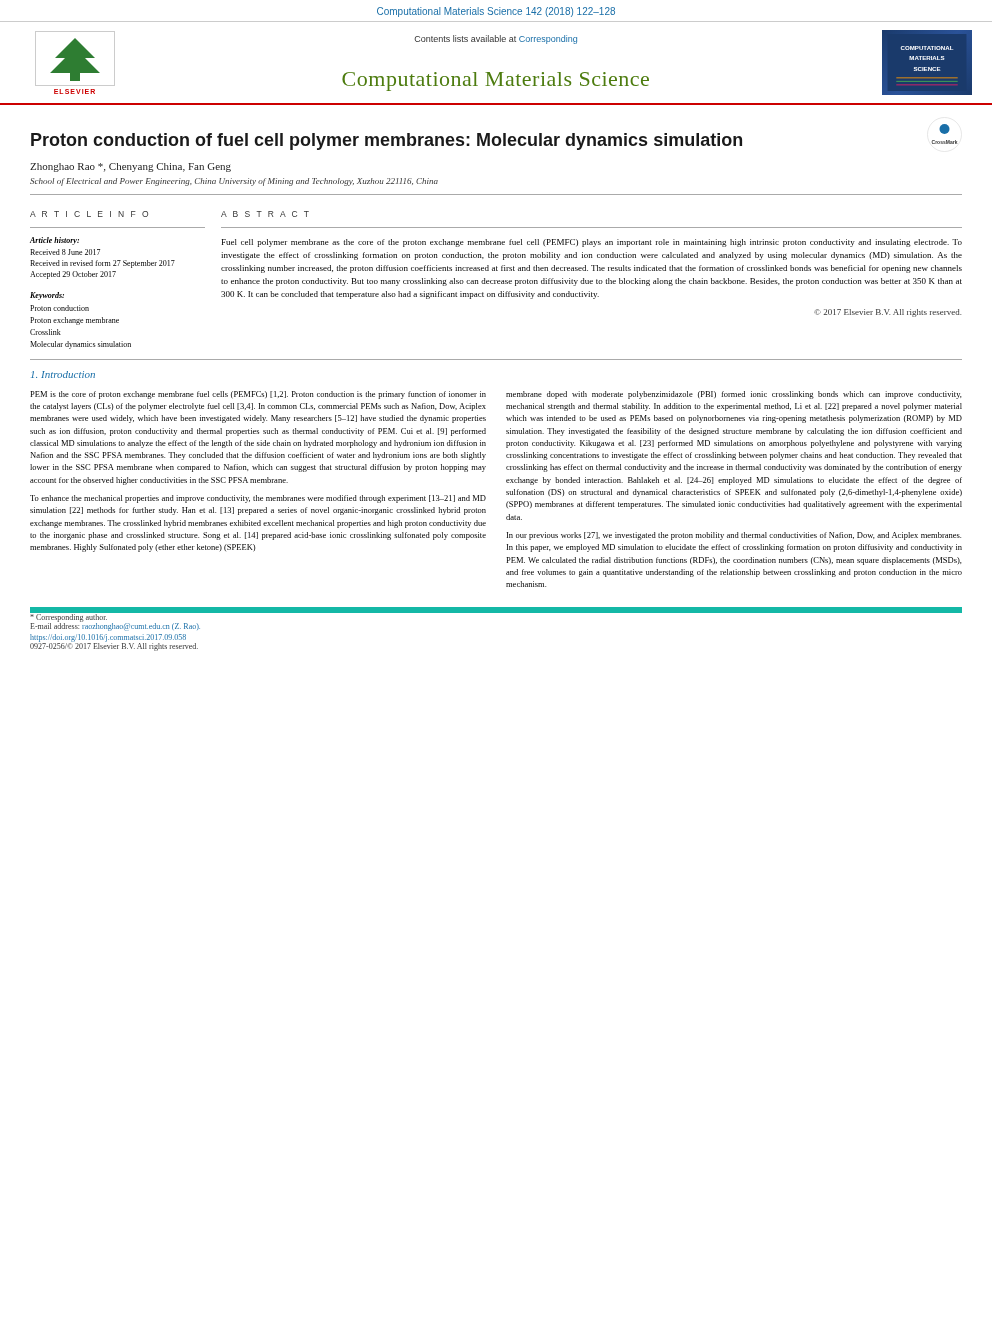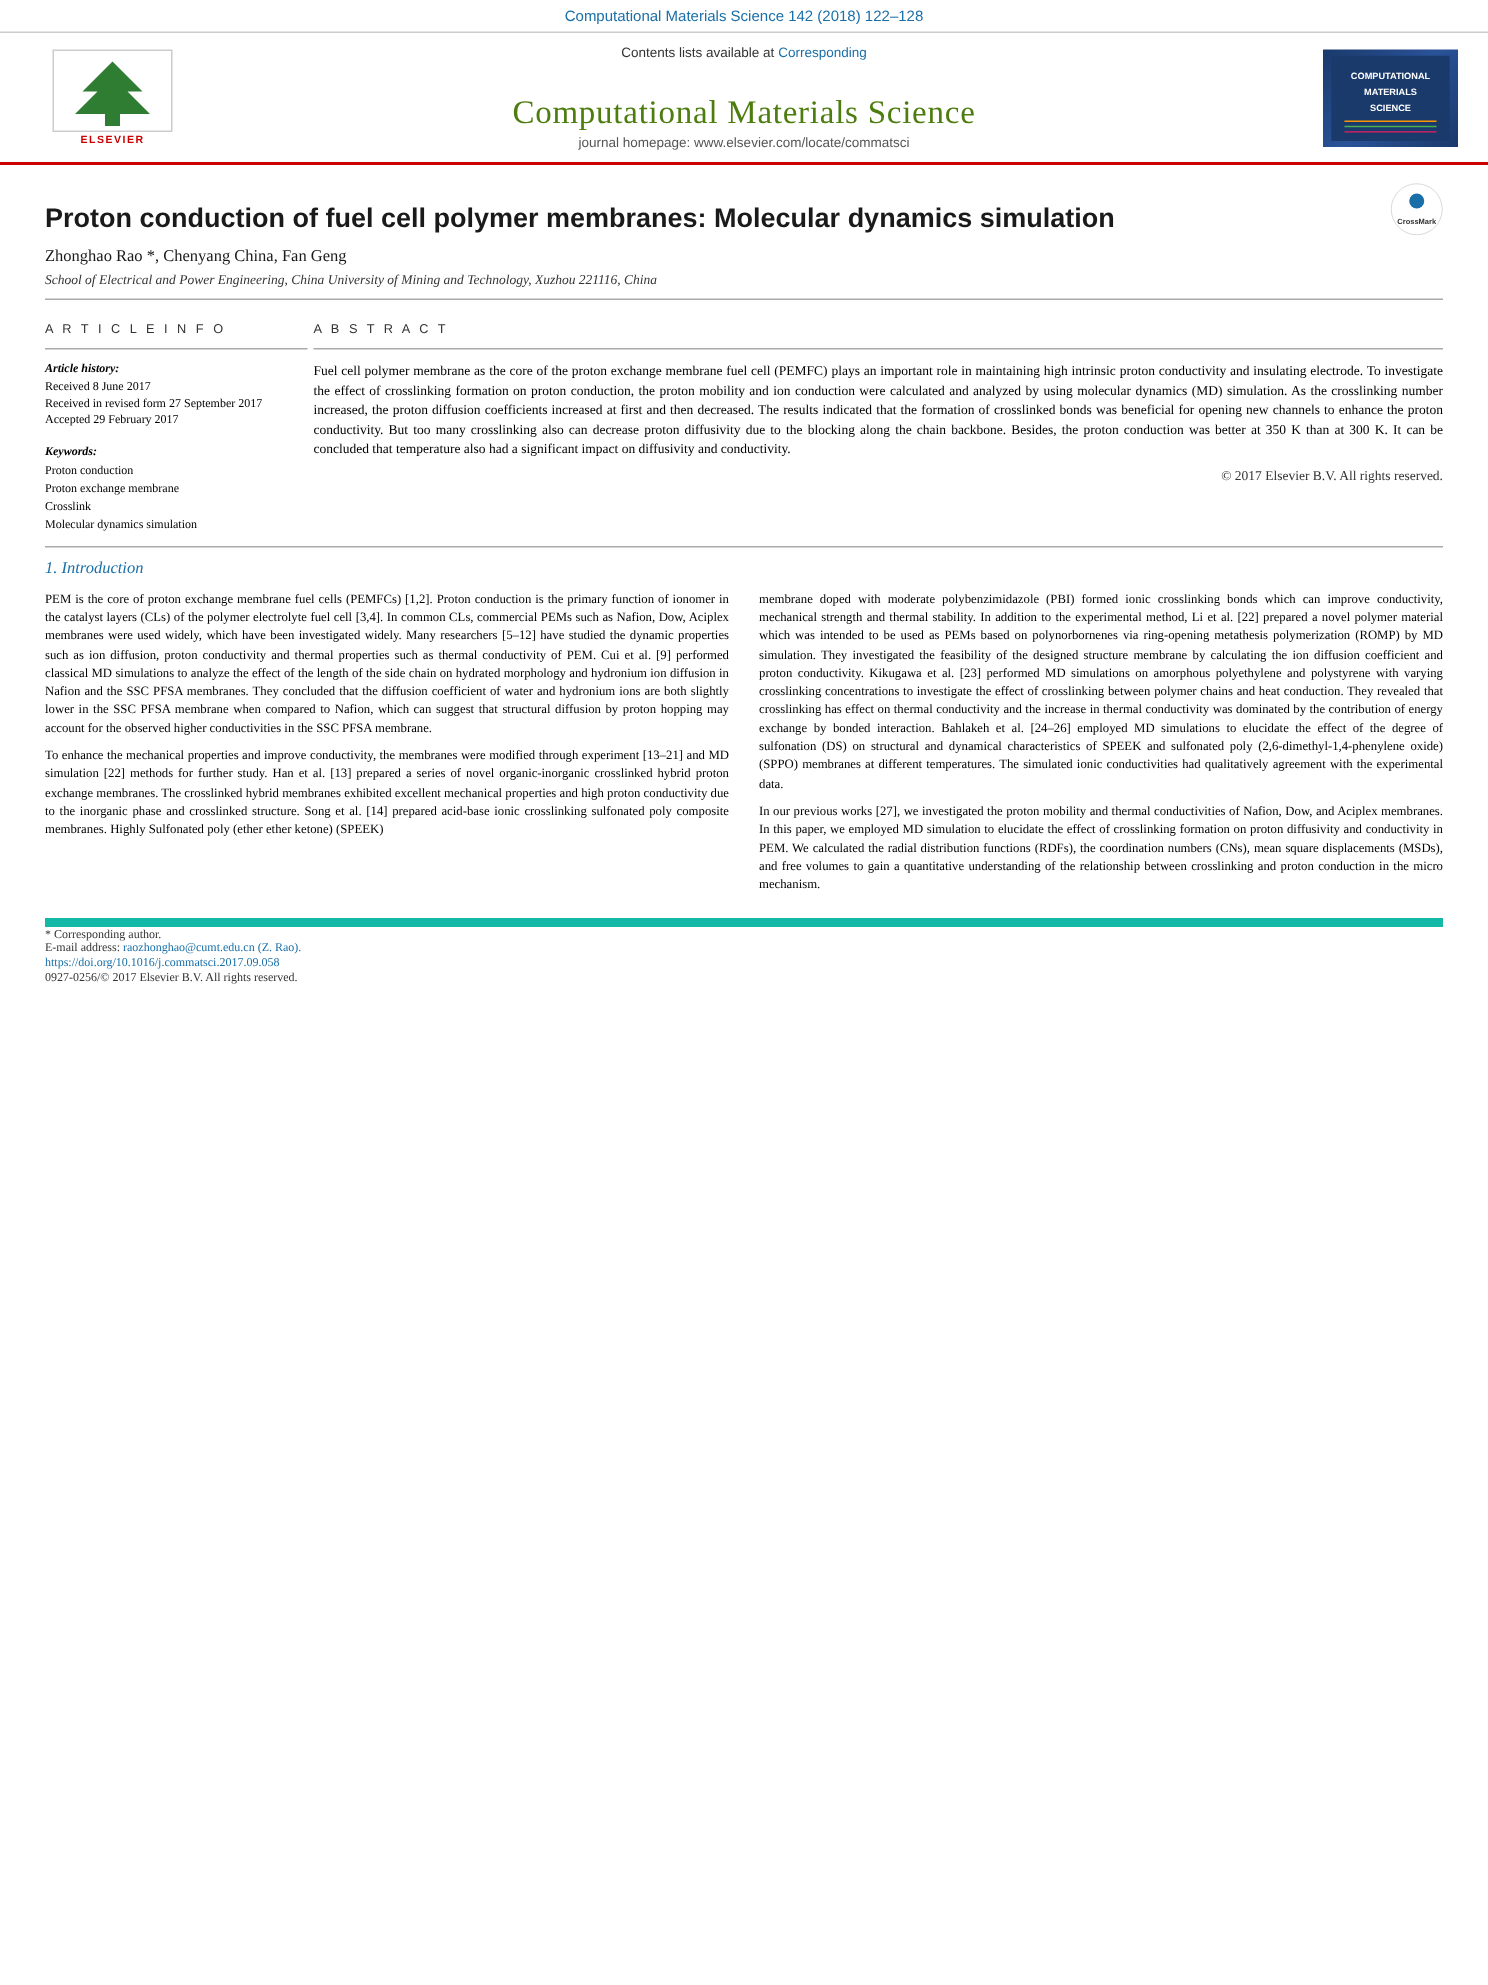--- a/index.html
+++ b/index.html
@@ -147,21 +147,21 @@
     }
 
     .divider {
       border: none;
       border-top: 1px solid #aaa;
       margin: 8px 0;
     }
 
     .two-col {
       display: flex;
-      gap: 4px;
+      gap: 16px;
       margin-top: 14px;
     }
     .left-col {
       width: 175px;
       flex-shrink: 0;
     }
     .right-col {
       flex: 1;
     }
 
@@ -284,21 +284,20 @@
       <div class="logo-text">ELSEVIER</div>
     </div>
   </div>
 
   <div class="banner-center">
     <div class="contents-line">
       <span>Contents lists available at</span>
       <a href="#">Corresponding</a>
     </div>
     <div class="banner-title">Computational Materials Science</div>
-    <div class="banner-subtitle">journal homepage: www.elsevier.com/locate/commatsci</div>
   </div>
 
   <div class="banner-right">
     <div class="cms-logo">
       <svg viewBox="0 0 90 65" width="90" height="65" xmlns="http://www.w3.org/2000/svg">
         <rect width="90" height="65" fill="#1a3a6b"></rect>
         <text x="45" y="18" text-anchor="middle" font-size="7" font-family="Arial" fill="white" font-weight="bold">COMPUTATIONAL</text>
         <text x="45" y="30" text-anchor="middle" font-size="7" font-family="Arial" fill="white" font-weight="bold">MATERIALS</text>
         <text x="45" y="42" text-anchor="middle" font-size="7" font-family="Arial" fill="white" font-weight="bold">SCIENCE</text>
 
@@ -334,21 +333,21 @@
   <div class="two-col">
 
     <div class="left-col">
       <div class="section-label">A R T I C L E   I N F O</div>
       <hr class="divider">
 
       <div class="article-history">
         <div class="history-title">Article history:</div>
         <div class="history-item">Received 8 June 2017</div>
         <div class="history-item">Received in revised form 27 September 2017</div>
-        <div class="history-item">Accepted 29 February 2017</div>
+        <div class="history-item">Accepted 29 October 2017</div>
       </div>
 
       <div class="keywords-section">
         <div class="kw-title">Keywords:</div>
         <div class="kw-item">Proton conduction</div>
         <div class="kw-item">Proton exchange membrane</div>
         <div class="kw-item">Crosslink</div>
         <div class="kw-item">Molecular dynamics simulation</div>
       </div>
     </div>

